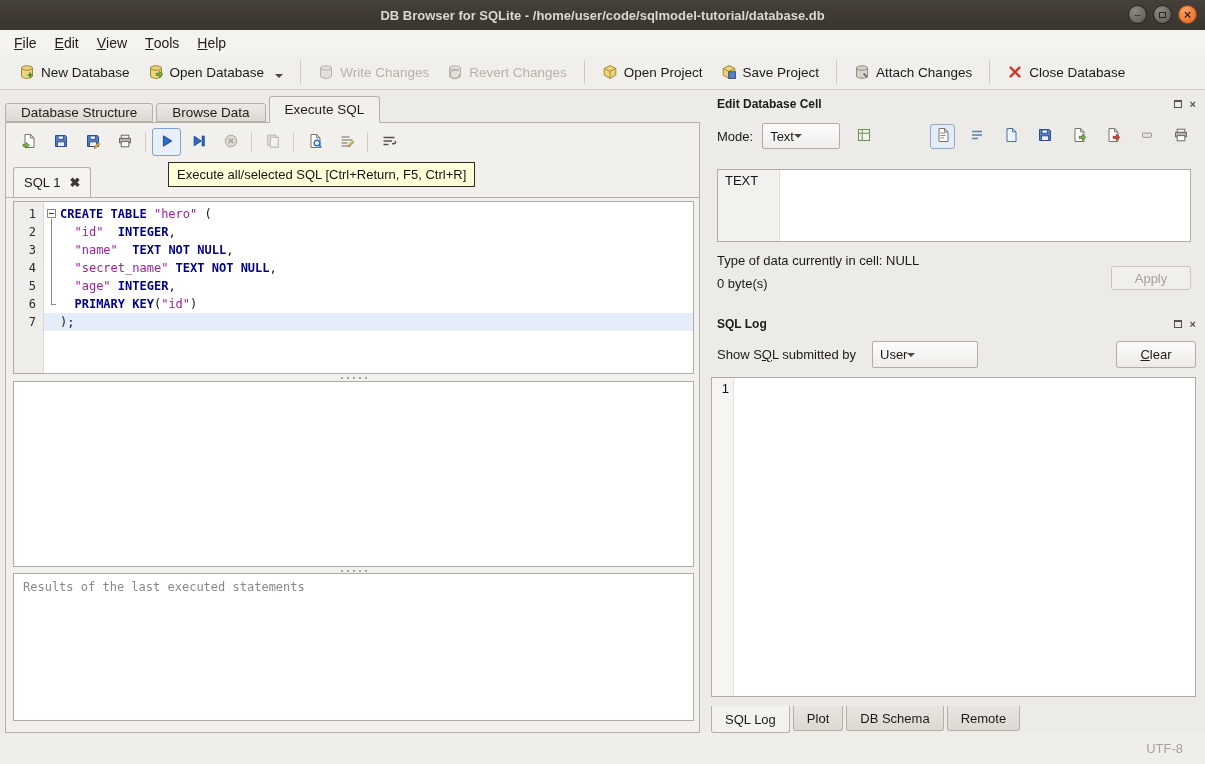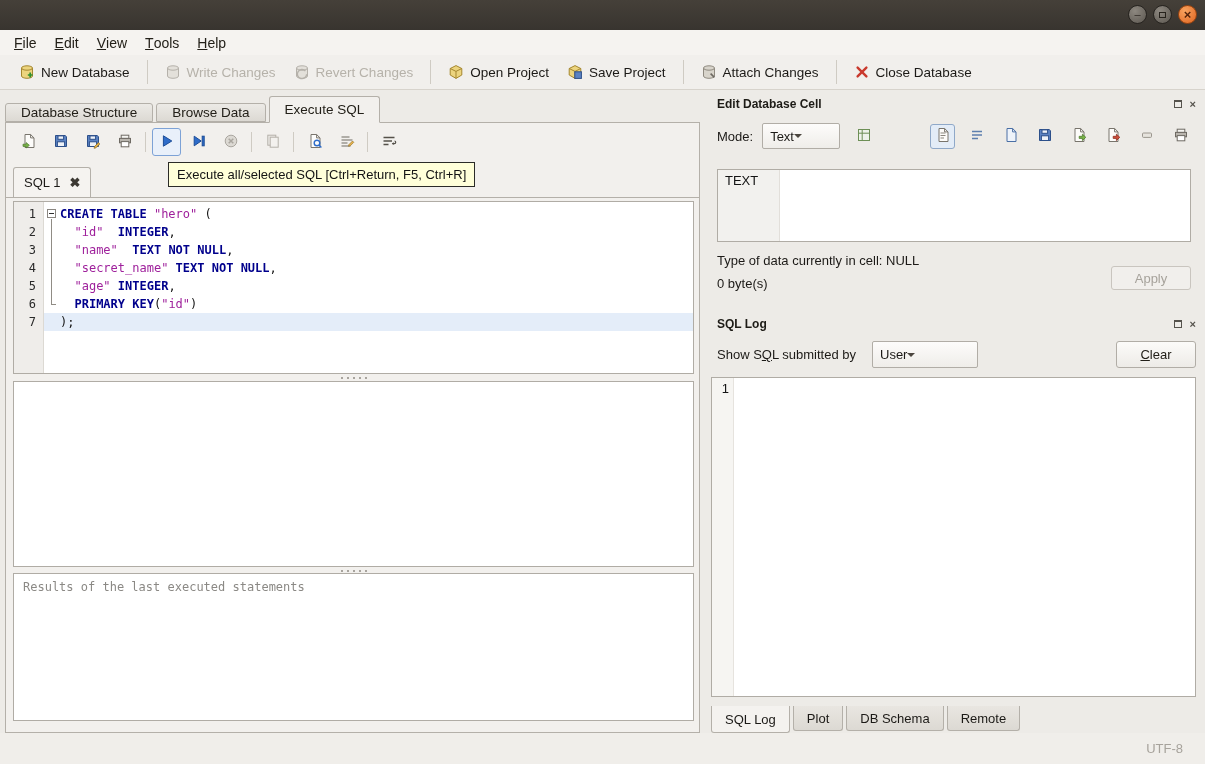--- a/index.html
+++ b/index.html
@@ -116,20 +116,21 @@
 
   
   .tooltip{position:absolute;left:168px;top:162px;height:25px;background:#ffffd9;border:1px solid #2b2b28;display:flex;align-items:center;padding:0 8px;font-size:13px;color:#141414;z-index:40;white-space:nowrap}
 </style>
 </head>
 <body>
 
 <div id="window">
 
   <div class="titlebar">
+    <span class="title">DB Browser for SQLite - /home/user/code/sqlmodel-tutorial/database.db</span>
     <span class="winbtns">
       <span class="wbtn">–</span>
       <span class="wbtn">
           <span class="sq"></span>
         </span>
       <span class="wbtn close">×</span>
     </span>
   </div>
 
   <div class="menubar" id="menubar">
@@ -144,20 +145,31 @@
       <div class="tb-btn">
         <span class="tb-ic">
           <svg width="16" height="16" viewBox="0 0 16 16">
             <path d="M2.5 4v8c0 1.3 2.5 2.3 5.5 2.3 3 0 5.5-1 5.5-2.3V4" fill="#ecd47e" stroke="#a5872f"></path>
             <ellipse cx="8" cy="4" rx="5.5" ry="2.2" fill="#ecd47e" stroke="#a5872f"></ellipse>
             <path d="M11.2 8.6v4.8M8.8 11h4.8" stroke="#2f8f2f" stroke-width="1.7"></path>
           </svg>
         </span>
         <span class="tb-lb">New Database</span>
       </div>
+      <div class="tb-btn">
+        <span class="tb-ic">
+          <svg width="16" height="16" viewBox="0 0 16 16">
+            <path d="M2.5 4v8c0 1.3 2.5 2.3 5.5 2.3 3 0 5.5-1 5.5-2.3V4" fill="#ecd47e" stroke="#a5872f"></path>
+            <ellipse cx="8" cy="4" rx="5.5" ry="2.2" fill="#ecd47e" stroke="#a5872f"></ellipse>
+            <path d="M8.2 9.3h3.2V7.2L14.8 10.3l-3.4 3.2v-2.1H8.2z" fill="#79b347" stroke="#4d7a2f" stroke-width="0.8"></path>
+          </svg>
+        </span>
+        <span class="tb-lb">Open Database</span>
+        <span class="tb-caret"></span>
+      </div>
       <div class="tb-sep"></div>
       <div class="tb-btn disabled">
         <span class="tb-ic">
           <svg width="16" height="16" viewBox="0 0 16 16">
             <path d="M2.5 4v8c0 1.3 2.5 2.3 5.5 2.3 3 0 5.5-1 5.5-2.3V4" fill="#e3e0da" stroke="#b5b1aa"></path>
             <ellipse cx="8" cy="4" rx="5.5" ry="2.2" fill="#e3e0da" stroke="#b5b1aa"></ellipse>
           </svg>
         </span>
         <span class="tb-lb">Write Changes</span>
       </div>

